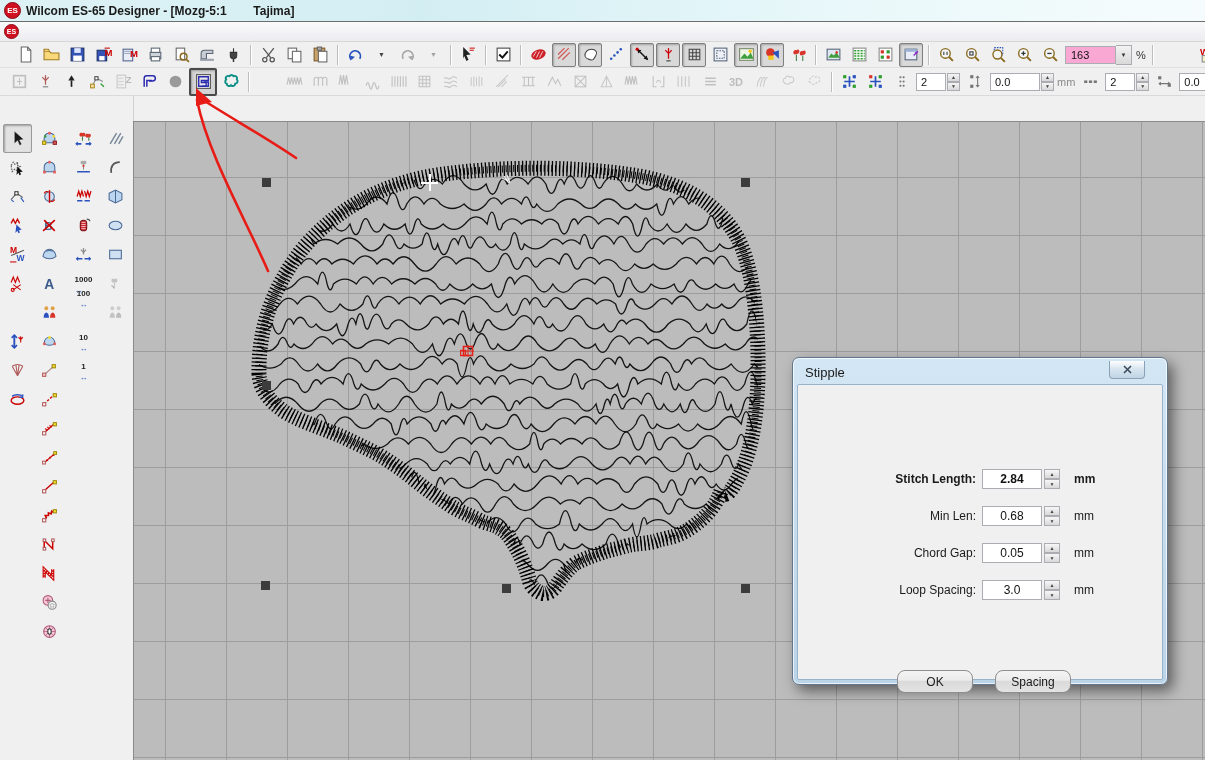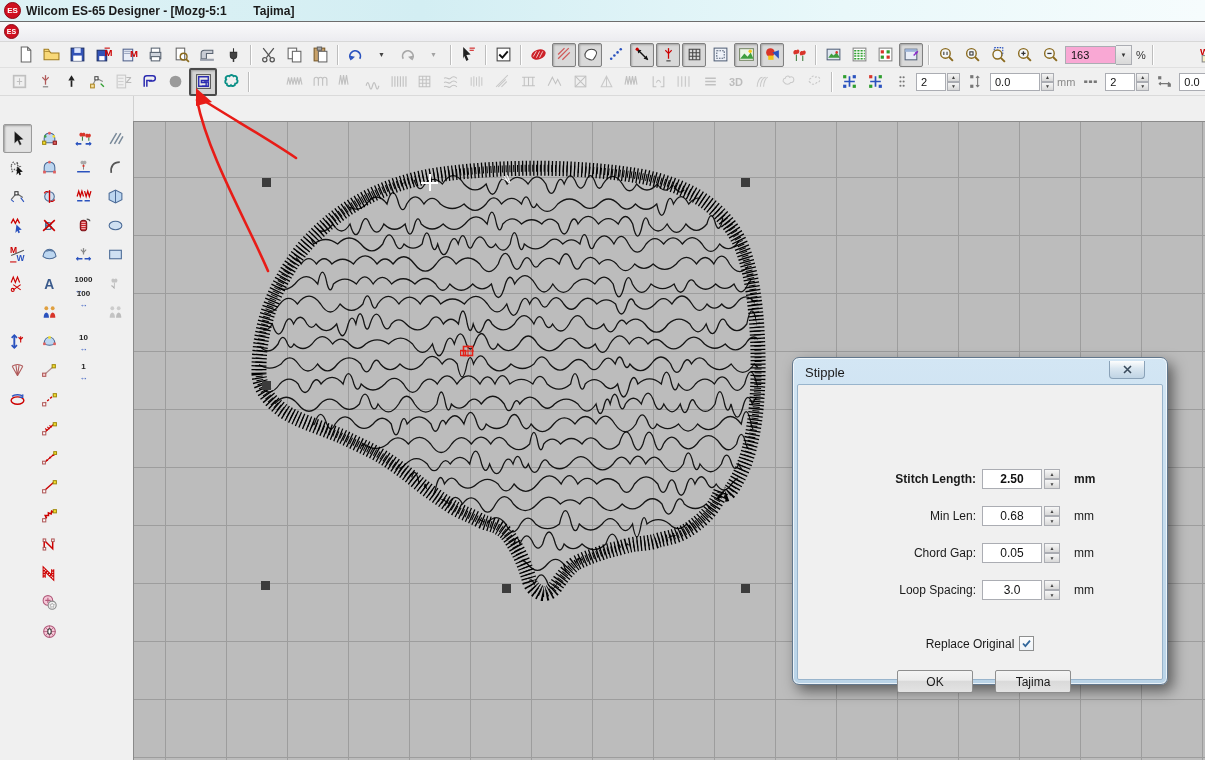--- a/index.html
+++ b/index.html
@@ -99,21 +99,21 @@
   .dspin{width:16px;height:20px;display:flex;flex-direction:column;margin-left:2px;}
   .dspin div{flex:1;background:linear-gradient(#f7f7f7,#d8d8d8);border:1px solid #abadb3;
     font-size:5px;line-height:8px;text-align:center;color:#444;}
   .dunit{font-size:12px;color:#1a1a1a;margin-left:14px;}
   .chkrow{position:absolute;left:0;top:251px;width:100%;display:flex;
     align-items:center;justify-content:center;}
   .chklabel{font-size:12px;color:#1a1a1a;margin-right:5px;}
   .chkbox{width:13px;height:13px;background:linear-gradient(#fdfdfd,#eef3f8);
     border:1px solid #8e8f8f;display:flex;align-items:center;justify-content:center;}
   .w7btn{position:absolute;width:74px;height:21px;border:1px solid #8e8e8e;
-    border-radius:2px;background:linear-gradient(#f4f4f4,#ebebeb 45%,#d9d9d9 46%,#e3e3e3);
+    border-radius:8px;background:linear-gradient(#f4f4f4,#ebebeb 45%,#d9d9d9 46%,#e3e3e3);
     font-size:12px;color:#1a1a1a;display:flex;align-items:center;justify-content:center;}
   
   .annot{position:absolute;left:0;top:0;width:1205px;height:760px;z-index:40;
     pointer-events:none;}
 </style>
 </head>
 <body>
 
 <div class="titlebar">
   <span class="es-logo">ES</span>
@@ -1243,21 +1243,21 @@
     <span>Stipple</span>
     <div class="dlg-close">
       <svg width="9" height="9" viewBox="0 0 9 9">
         <path d="M1 1l7 7M8 1L1 8" stroke="#3a4b5c" stroke-width="1.6" fill="none"></path>
       </svg>
     </div>
   </div>
   <div class="dlg-body">
     <div class="drow" style="left:48px;top:84px;font-weight:bold;">
       <span class="dlabel">Stitch Length:</span>
-      <div class="dinput">2.50</div>
+      <div class="dinput">2.84</div>
       <div class="dspin">
           <div>▲</div>
           <div>▼</div>
         </div>
       <span class="dunit">mm</span>
     </div>
     <div class="drow" style="left:48px;top:121px;">
       <span class="dlabel">Min Len:</span>
       <div class="dinput">0.68</div>
       <div class="dspin">
@@ -1277,30 +1277,22 @@
     </div>
     <div class="drow" style="left:48px;top:195px;">
       <span class="dlabel">Loop Spacing:</span>
       <div class="dinput">3.0</div>
       <div class="dspin">
           <div>▲</div>
           <div>▼</div>
         </div>
       <span class="dunit">mm</span>
     </div>
-    <div class="chkrow">
-      <span class="chklabel">Replace Original</span>
-      <div class="chkbox">
-        <svg width="11" height="11" viewBox="0 0 11 11">
-          <path d="M2 5.5l2.4 2.6L9 2.6" stroke="#31679c" stroke-width="1.8" fill="none"></path>
-        </svg>
-      </div>
-    </div>
     <div class="w7btn" style="left:99px;top:285px;">OK</div>
-    <div class="w7btn" style="left:197px;top:285px;">Tajima</div>
+    <div class="w7btn" style="left:197px;top:285px;">Spacing</div>
   </div>
 </div>
 
 <svg class="annot" viewBox="0 0 1205 760">
   <path d="M203,100 C233,119 268,139 296,158" stroke="#e81c17" stroke-width="2.6" fill="none" stroke-linecap="round"></path>
   <path d="M197,100 C208,155 247,222 268,271" stroke="#e81c17" stroke-width="2.6" fill="none" stroke-linecap="round"></path>
   <polygon points="196,88 212,102 196,106" fill="#e81c17"></polygon>
 </svg>
 
 </body></html>

